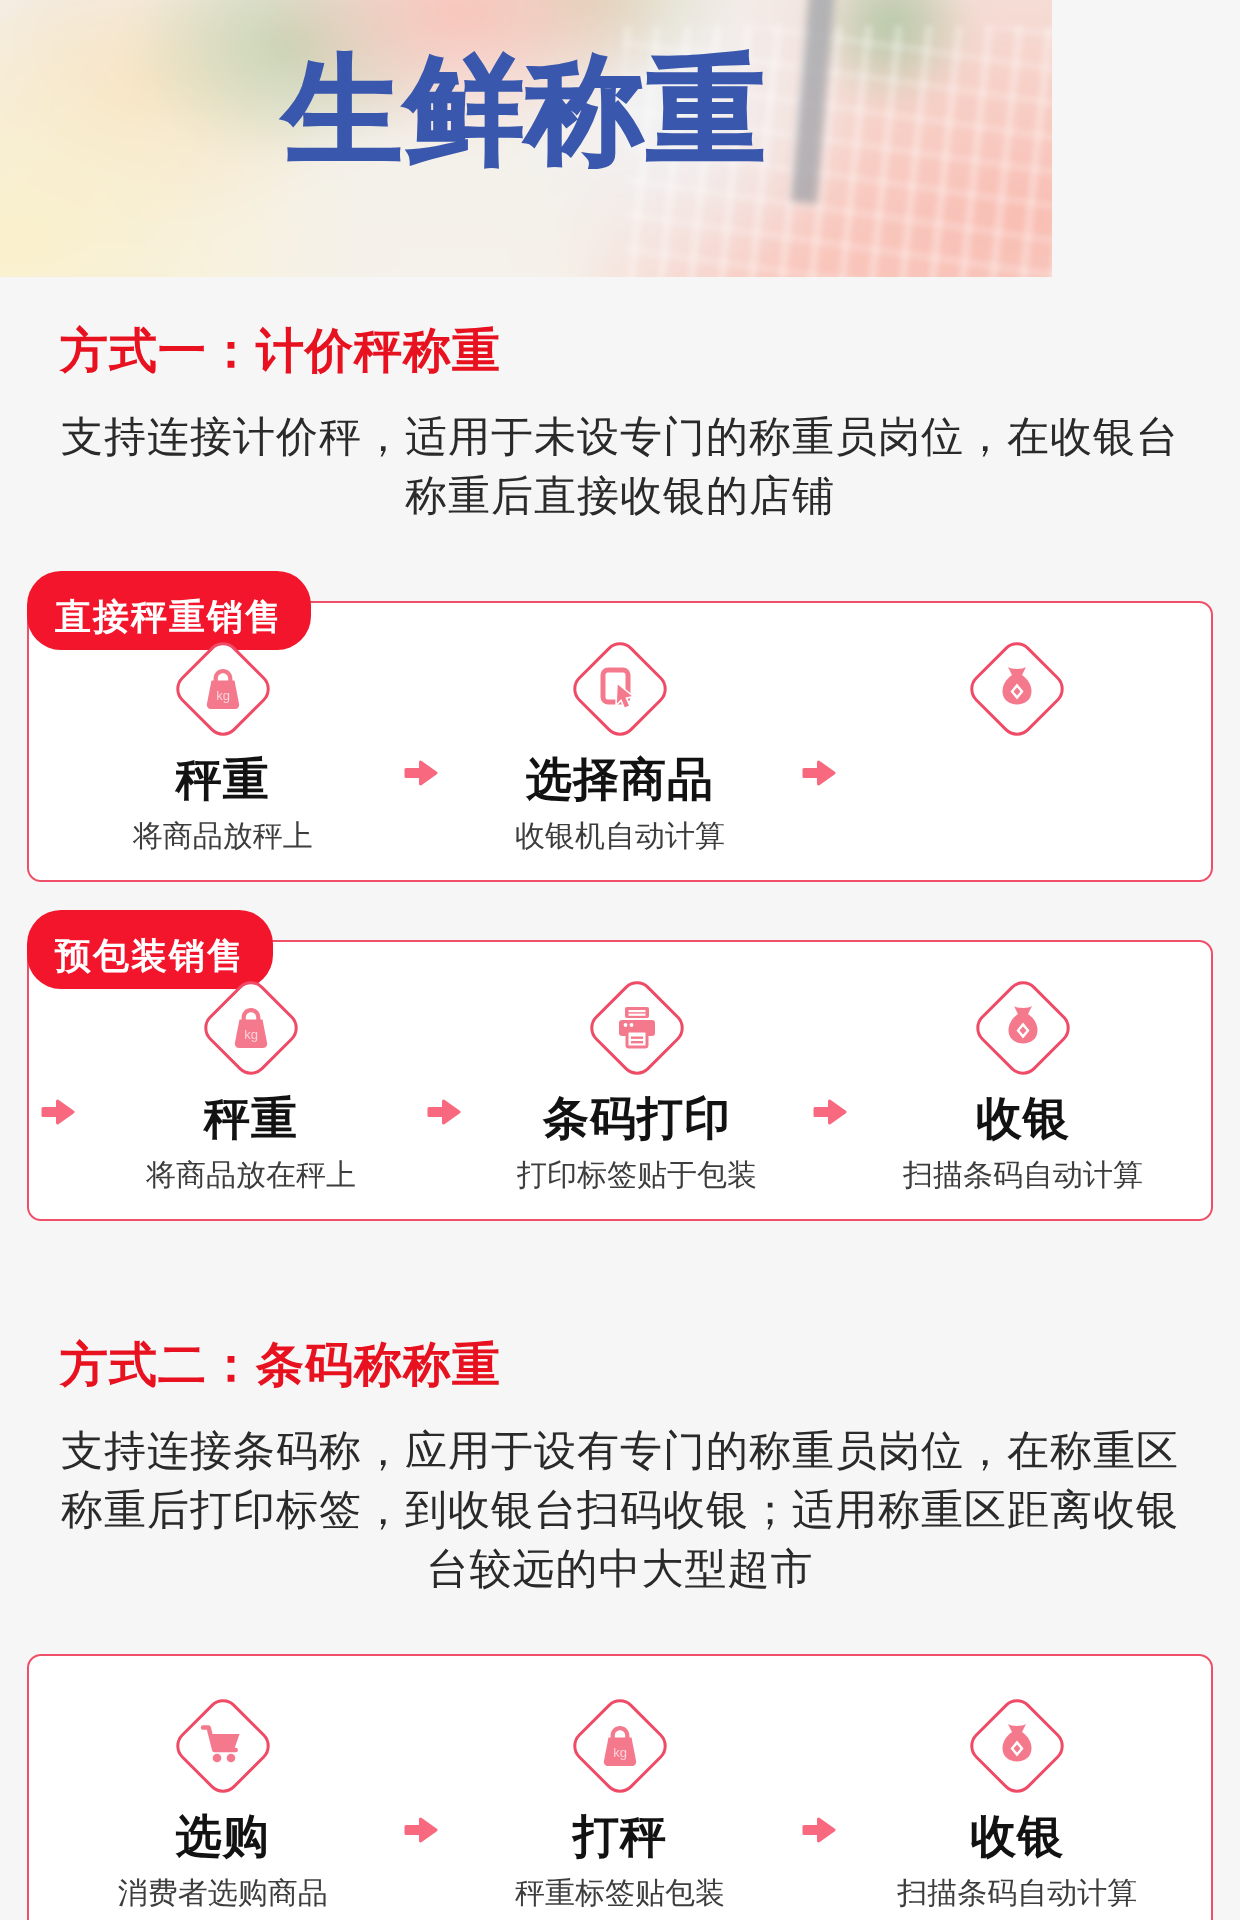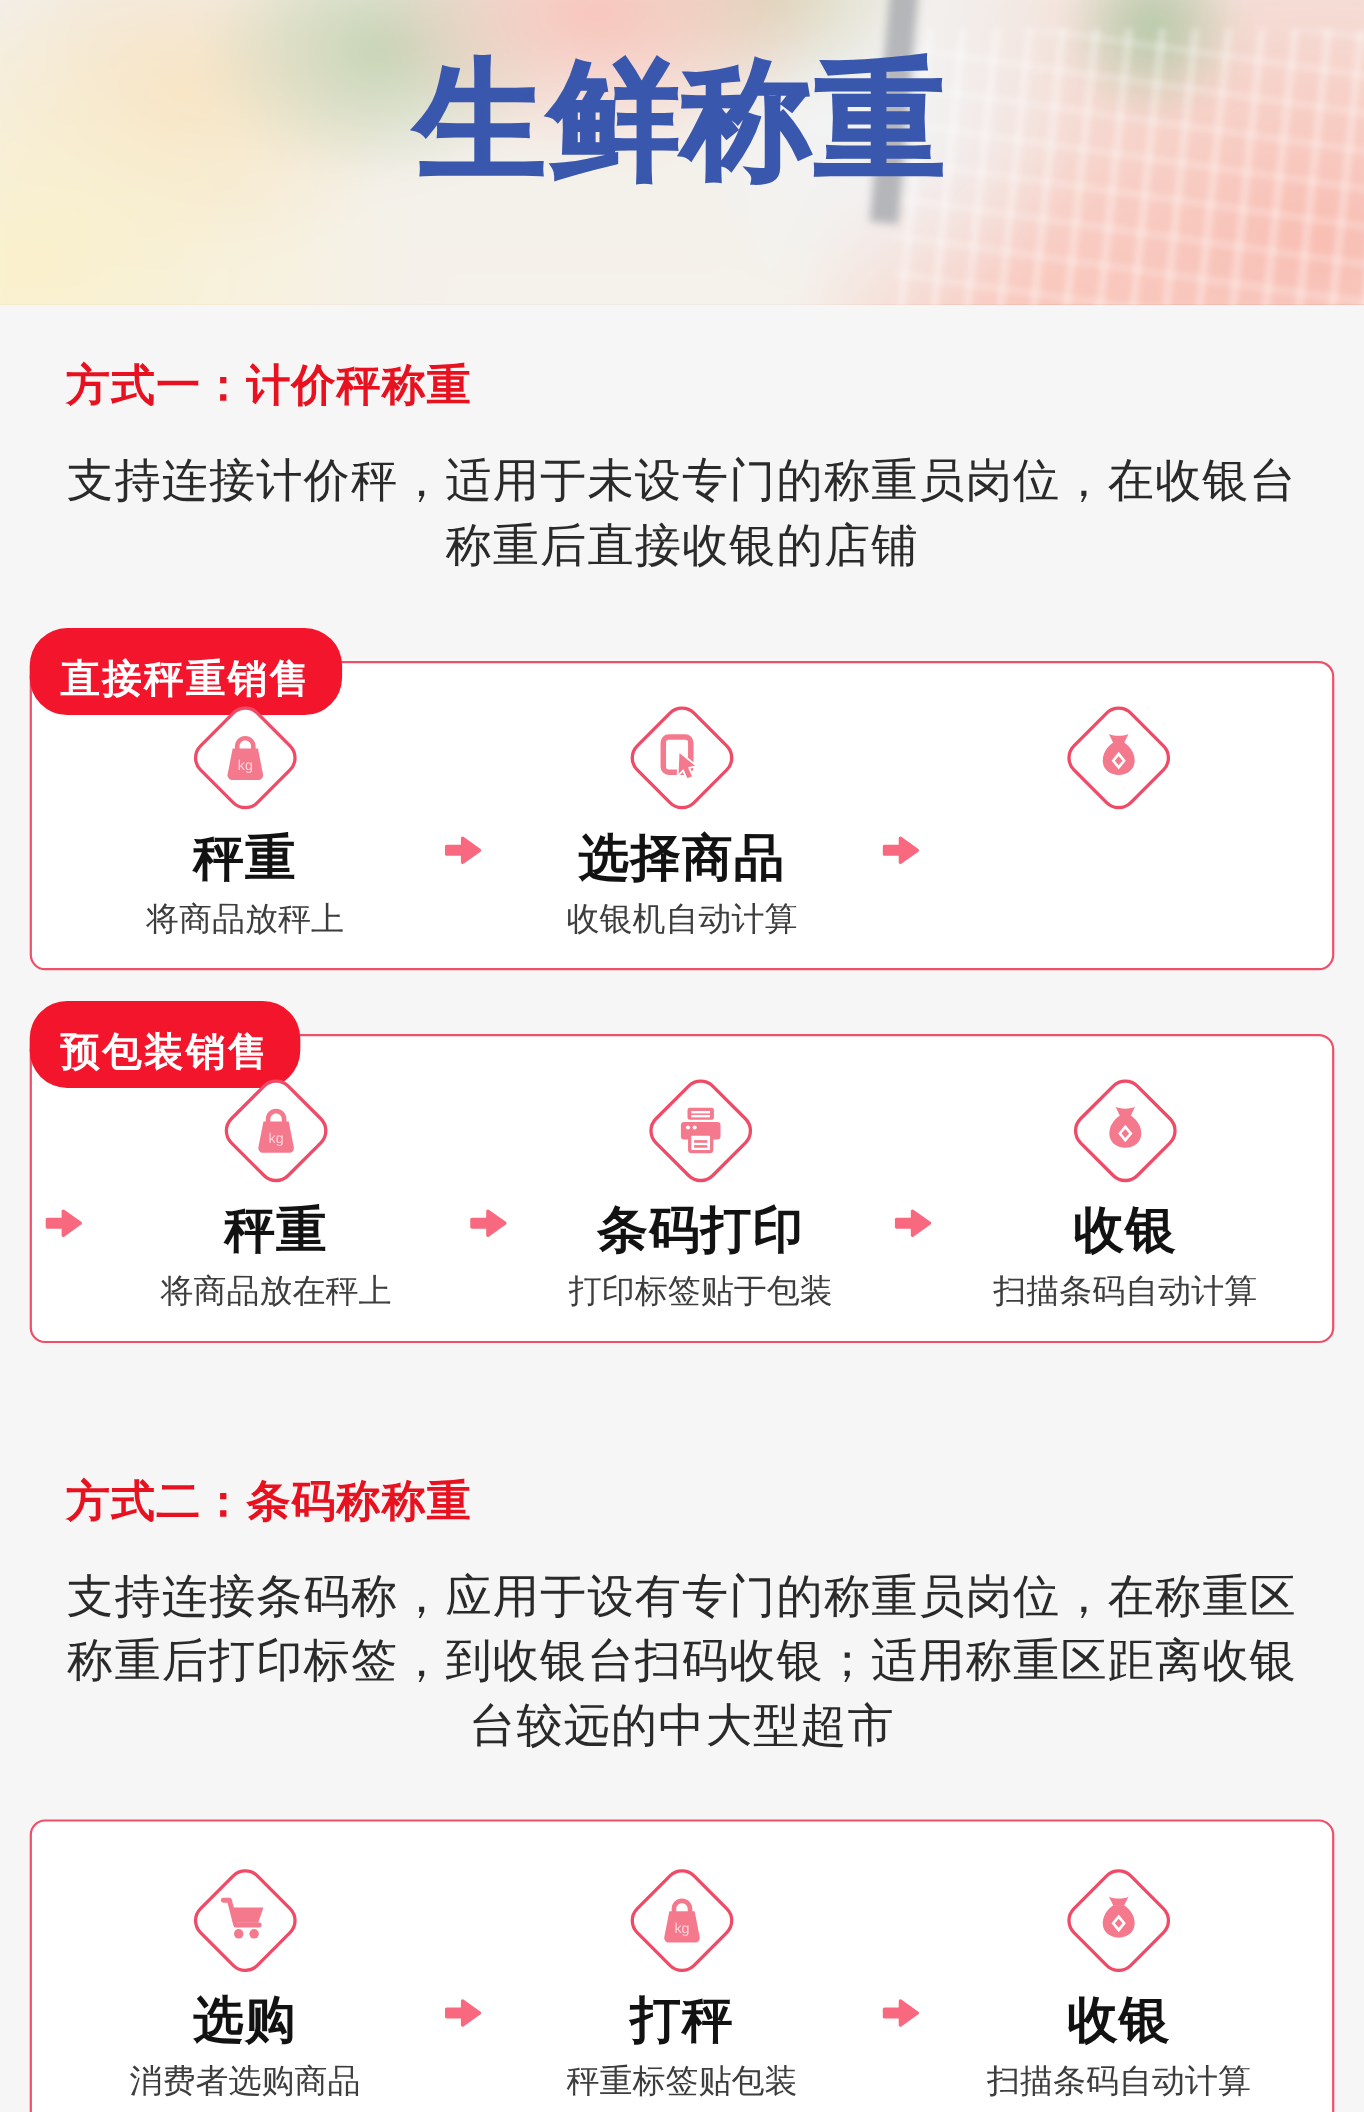--- a/index.html
+++ b/index.html
@@ -10,21 +10,21 @@
     width: 1240px;
     height: 1920px;
     overflow: hidden;
     background: #f6f6f6;
     font-family: "Liberation Sans", "DejaVu Sans", sans-serif;
   }
 
   
   .hero {
     position: relative;
-    width: 1240px;
+    width: 1052px;
     height: 277px;
     overflow: hidden;
     background: #e7e0d4;
   }
   .hero-bg {
     position: absolute;
     inset: -28px;
     filter: blur(13px) saturate(1.05);
     background:
       radial-gradient(ellipse 300px 190px at 44% 12%, rgba(236,128,108,0.95), rgba(236,128,108,0) 70%),
@@ -75,21 +75,21 @@
     line-height: 1.2;
     font-weight: 900;
     letter-spacing: 3px;
     color: #3a57ae;
     -webkit-text-stroke: 2.5px #3a57ae;
   }
 
   
   .sec-title {
     margin: 46px 60px 0;
-    font-size: 40px;
+    font-size: 48px;
     line-height: 56px;
     font-weight: 800;
     color: #e8111f;
     letter-spacing: 1px;
   }
   .sec-title.second { margin-top: 116px; }
   .sec-desc {
     margin: 28px 58px 0;
     font-size: 42px;
     line-height: 59px;

